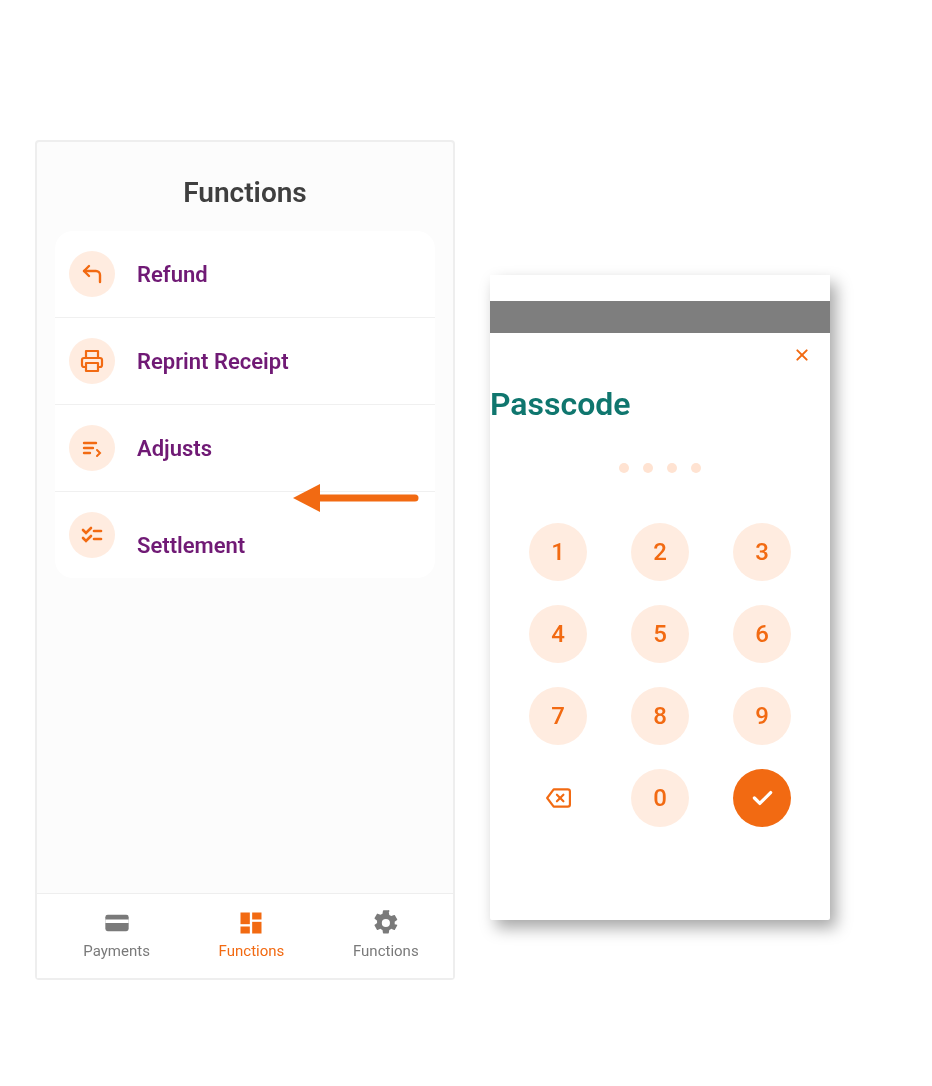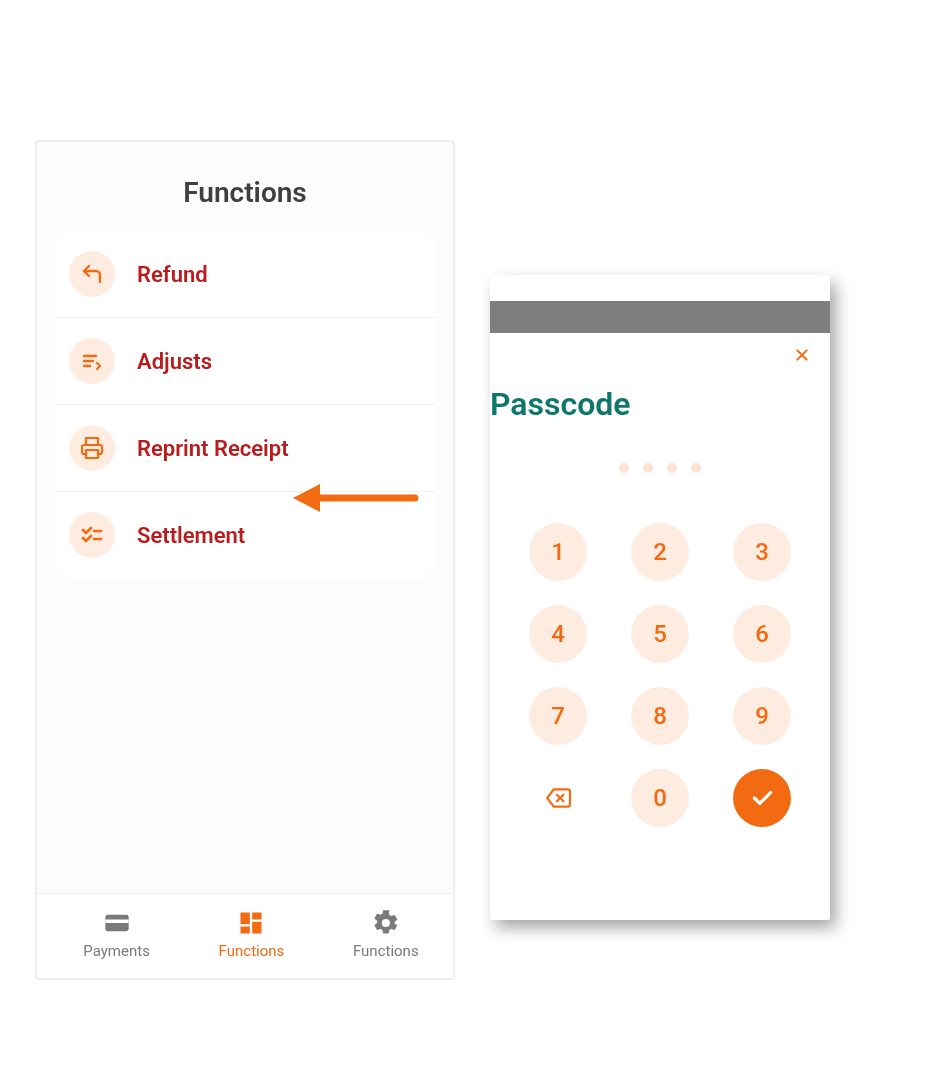--- a/index.html
+++ b/index.html
@@ -37,37 +37,37 @@
     margin: 0 18px;
     flex: 0 0 auto;
   }
   .function-row {
     display: flex;
     align-items: center;
     padding: 20px 14px;
     border-bottom: 1px solid #f0f0f0;
     cursor: pointer;
   }
-  .function-row:last-child { border-bottom: none; }
+  .function-row:last-child { border-bottom: none; align-items: flex-end; }
   .fn-icon {
     width: 46px;
     height: 46px;
     border-radius: 50%;
     background: #ffece0;
     display: flex;
     align-items: center;
     justify-content: center;
     margin-right: 22px;
     color: #f26a12;
   }
   .fn-icon svg { width: 24px; height: 24px; }
   .fn-label {
     font-size: 22px;
     font-weight: 600;
-    color: #b91c1c;
+    color: #701a75;
   }
   .bottom-nav {
     margin-top: auto;
     background: #ffffff;
     display: flex;
     justify-content: space-around;
     align-items: center;
     padding: 14px 0 18px 12px;
     border-top: 1px solid #eee;
   }
@@ -194,39 +194,39 @@
             <polyline points="9 14 4 9 9 4"></polyline>
             <path d="M20 20v-7a4 4 0 0 0-4-4H4"></path>
           </svg>
       </span>
       <span class="fn-label">Refund</span>
     </div>
 
 
     <div class="function-row">
       <span class="fn-icon">
+        <svg viewBox="0 0 24 24" fill="none" stroke="currentColor" stroke-width="2.2" stroke-linecap="round" stroke-linejoin="round">
+            <polyline points="6 9 6 2 18 2 18 9"></polyline>
+            <path d="M6 18H4a2 2 0 0 1-2-2v-5a2 2 0 0 1 2-2h16a2 2 0 0 1 2 2v5a2 2 0 0 1-2 2h-2"></path>
+            <rect x="6" y="14" width="12" height="8"></rect>
+          </svg>
+      </span>
+      <span class="fn-label">Reprint Receipt</span>
+    </div>
+
+    <div class="function-row">
+      <span class="fn-icon">
         <svg viewBox="0 0 24 24" fill="none" stroke="currentColor" stroke-width="2.4" stroke-linecap="round">
             <line x1="4" y1="7" x2="16" y2="7"></line>
             <line x1="4" y1="12" x2="13" y2="12"></line>
             <line x1="4" y1="17" x2="10" y2="17"></line>
             <path d="M17 14l3 3-3 3" stroke-width="2"></path>
           </svg>
       </span>
       <span class="fn-label">Adjusts</span>
-    </div>
-
-    <div class="function-row">
-      <span class="fn-icon">
-        <svg viewBox="0 0 24 24" fill="none" stroke="currentColor" stroke-width="2.2" stroke-linecap="round" stroke-linejoin="round">
-            <polyline points="6 9 6 2 18 2 18 9"></polyline>
-            <path d="M6 18H4a2 2 0 0 1-2-2v-5a2 2 0 0 1 2-2h16a2 2 0 0 1 2 2v5a2 2 0 0 1-2 2h-2"></path>
-            <rect x="6" y="14" width="12" height="8"></rect>
-          </svg>
-      </span>
-      <span class="fn-label">Reprint Receipt</span>
     </div>
 
 
     <div class="function-row">
       <span class="fn-icon">
         <svg viewBox="0 0 24 24" fill="none" stroke="currentColor" stroke-width="2.6" stroke-linecap="round">
             <polyline points="3 7 6 10 11 5"></polyline>
             <line x1="14" y1="8" x2="21" y2="8"></line>
             <polyline points="3 15 6 18 11 13"></polyline>
             <line x1="14" y1="16" x2="21" y2="16"></line>

